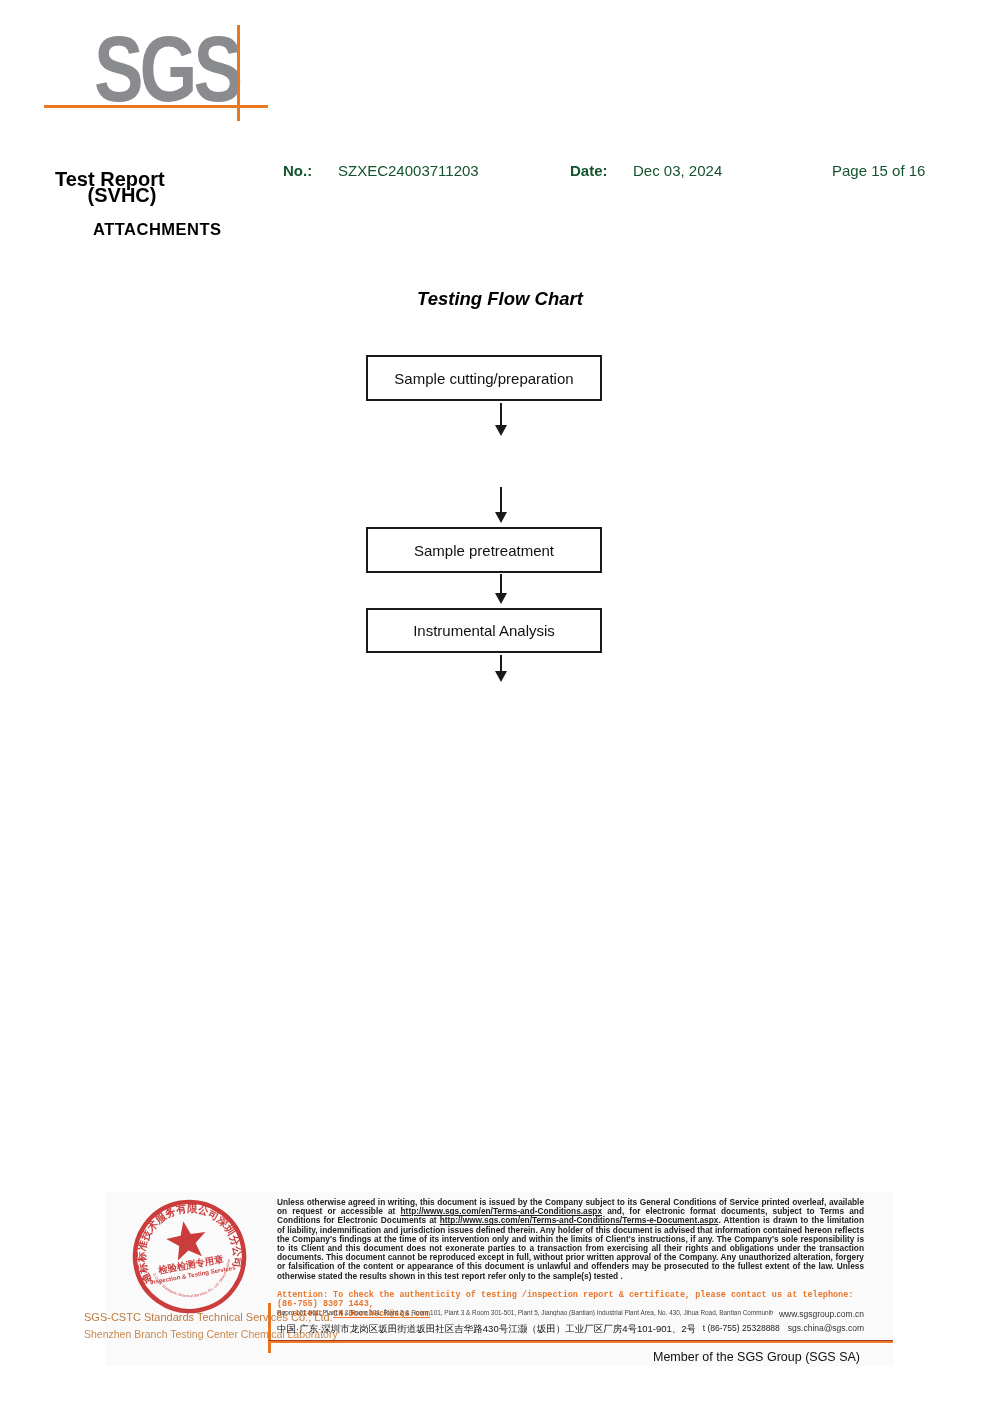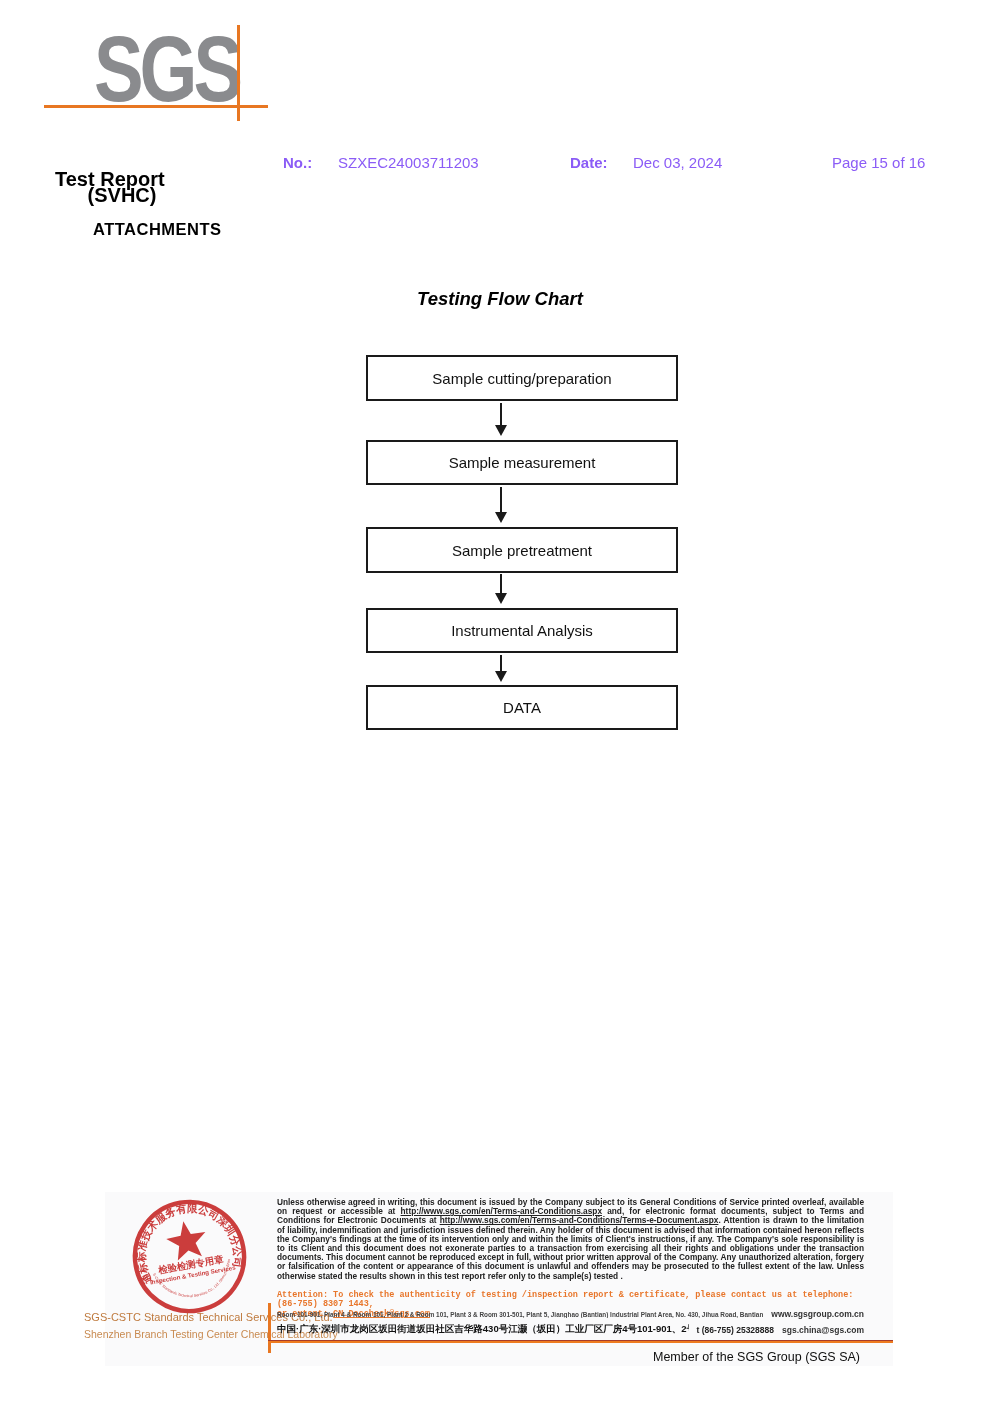--- a/index.html
+++ b/index.html
@@ -49,21 +49,21 @@
     position: absolute;
     left: 55px; top: 157px;
     font-size: 20px; font-weight: bold; color: #000; margin-top: 11px;
   }
   .title-l2 {
     position: absolute;
     left: 55px; top: 184px; width: 134px;
     text-align: center;
     font-size: 20px; font-weight: bold; color: #000;
   }
-  .hdr { position: absolute; top: 154px; font-size: 15px; color: #8b5cf6; white-space: nowrap; }
+  .hdr { position: absolute; top: 162px; font-size: 15px; color: #14532d; white-space: nowrap; }
   .hdr.b { font-weight: bold; }
   .no-label   { left: 283px; }
   .no-value   { left: 338px; }
   .date-label { left: 570px; }
   .date-value { left: 633px; }
   .page-ind   { left: 832px; }
   .attachments {
     position: absolute;
     left: 93px; top: 220px;
     font-size: 16.5px; font-weight: bold; letter-spacing: 0.5px; color: #000;
@@ -72,21 +72,21 @@
   
   .flow-title {
     position: absolute;
     left: 0; top: 288px; width: 1000px;
     text-align: center;
     font-size: 18.5px; font-weight: bold; color: #000; font-style: italic;
   }
   .flow-box {
     position: absolute;
     left: 366px;
-    width: 312px;
+    width: 236px;
     border: 2px solid #1a1a1a;
     background: #fff;
     display: flex; align-items: center; justify-content: center;
     font-size: 15px; color: #111;
   }
   .fb1 { top: 355px; height: 46px; }
   .fb2 { top: 440px; height: 45px; }
   .fb3 { top: 527px; height: 46px; text-align: right; }
   .fb4 { top: 608px; height: 45px; }
   .fb5 { top: 685px; height: 45px; }
@@ -145,21 +145,21 @@
     left: 277px; top: 1291px; width: 587px;
     font-size: 8.5px; line-height: 9.4px;
     font-weight: bold; color: #e8762b; font-family: Liberation Mono, monospace;
   }
   .attention .u { text-decoration: underline; }
 
   .addr-block {
     position: absolute;
     left: 277px; top: 1309px; width: 587px;
   }
-  .addr-row { display: flex; align-items: center; white-space: nowrap; font-weight: bold; }
+  .addr-row { display: flex; align-items: flex-start; white-space: nowrap; }
   .addr-en {
     font-size: 6.4px; color: #444; flex: 1;
     overflow: hidden;
   }
   .addr-web { font-size: 8.5px; color: #333; margin-left: 6px; }
   .addr-row2 { margin-top: 4px; }
   .addr-cn { font-size: 9.5px; color: #111; flex: 1; overflow: hidden; }
   .addr-tel { font-size: 8.5px; color: #222; margin-left: 8px; }
   .addr-email { font-size: 8.5px; color: #333; margin-left: 8px; }
 
@@ -198,36 +198,34 @@
   <div class="hdr page-ind">Page 15 of 16</div>
   <div class="attachments">ATTACHMENTS</div>
 
   <div class="flow-title">Testing Flow Chart</div>
 
   <div class="flow-box fb1">Sample cutting/preparation</div>
   <div class="flow-arrow fa1">
       <div class="stem"></div>
       <div class="head"></div>
     </div>
-  <div class="flow-box fb2">Sample measurement</div>
   <div class="flow-arrow fa2">
       <div class="stem"></div>
       <div class="head"></div>
     </div>
   <div class="flow-box fb3">Sample pretreatment</div>
   <div class="flow-arrow fa3">
       <div class="stem"></div>
       <div class="head"></div>
     </div>
   <div class="flow-box fb4">Instrumental Analysis</div>
   <div class="flow-arrow fa4">
       <div class="stem"></div>
       <div class="head"></div>
     </div>
-  <div class="flow-box fb5">DATA</div>
 
   <div class="footer-panel"></div>
 
   <div class="company-line1">SGS-CSTC Standards Technical Services Co., Ltd.</div>
   <div class="company-line2">Shenzhen Branch Testing Center Chemical Laboratory</div>
 
   <svg class="stamp" viewBox="0 0 120 120">
     <defs>
       <path id="arcTop" d="M 17.7,75.4 A 45,45 0 1 1 102.3,75.4" fill="none"></path>
       <path id="arcBottom" d="M 20.4,70.6 A 41,41 0 0 0 99.6,70.6" fill="none"></path>

